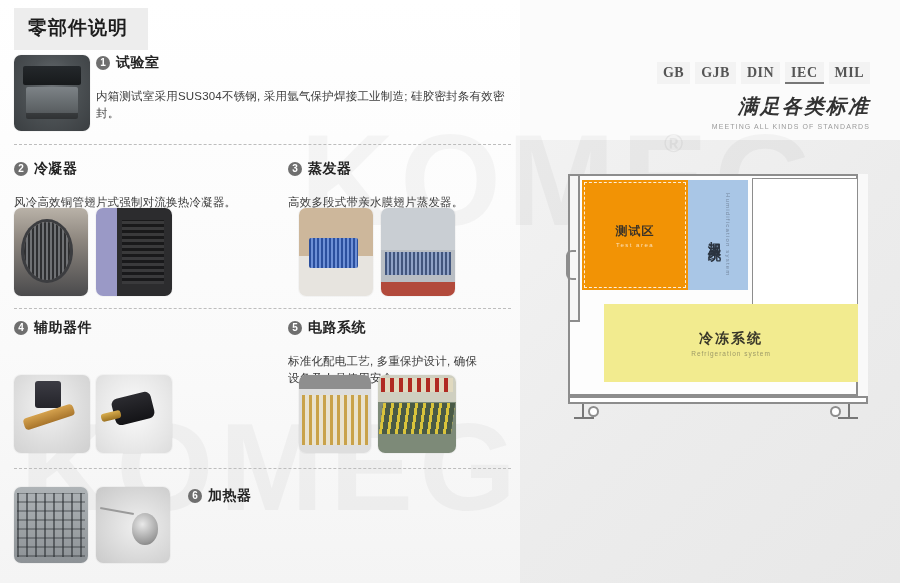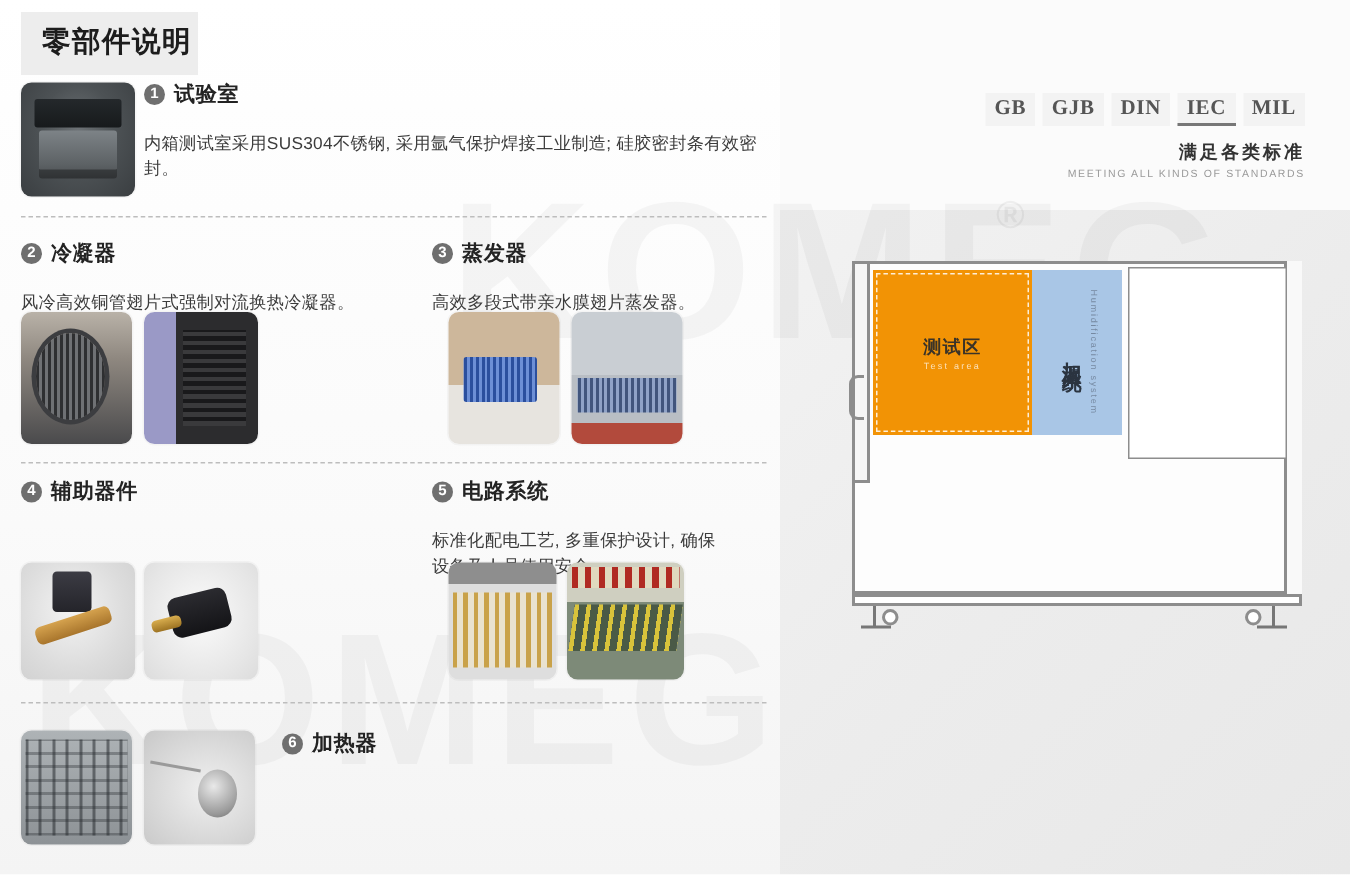--- a/index.html
+++ b/index.html
@@ -43,21 +43,21 @@
   .right-bg-top {
     position:absolute; left: 520px; top: 0px;
     width: 380px; height: 140px;
     background: #fbfbfb;
   }
 
   
   .title-chip {
     position: absolute; left: 14px; top: 8px;
     background: #ededed;
-    padding: 7px 4px 9px 14px;
+    padding: 7px 20px 9px 14px;
   }
   .title-chip span {
     font-size: 19px; font-weight: 700; color: #1d1d1d;
     letter-spacing: 1px;
   }
 
   
   .standards {
     position: absolute; right: 30px; top: 62px;
     text-align: right;
@@ -67,22 +67,23 @@
     background: #f3f3f3;
     padding: 3px 6px 4px 6px;
     font-size: 14px; font-weight: 800; color: #555;
     letter-spacing: 0.5px;
     line-height: 1.1;
     font-family: "Liberation Serif", "DejaVu Serif", serif;
   }
   .std-badge.iec { font-family: "Liberation Serif","DejaVu Serif",serif;
     border-bottom: 2px solid #777; padding-bottom: 2px; }
   .std-cn {
-    margin-top: 9px; font-size: 12px; font-weight: 700; color: #333;
+    margin-top: 9px; font-size: 20px; font-weight: 700; color: #333;
     letter-spacing: 2px;
+    font-style: italic;
   }
   .std-en {
     margin-top: 3px; font-size: 7px; color: #9a9a9a;
     letter-spacing: 1.1px;
   }
 
   
   .left-col { position: absolute; left: 0; top: 0; width: 530px; height: 583px; }
 
   .sec-head { display: flex; align-items: center; gap: 6px; }
@@ -407,20 +408,24 @@
     <div class="zone zone-test">
       <div class="cn">测试区</div>
       <div class="en">Test area</div>
     </div>
 
     <div class="zone zone-hum">
       <div class="cn">加湿系统</div>
       <div class="en">Humidification system</div>
     </div>
 
+    <div class="zone zone-frz">
+      <div class="cn">冷冻系统</div>
+      <div class="en">Refrigeration system</div>
+    </div>
 
     <div class="mach-base"></div>
 
     <div class="caster" style="left:14px;">
       <div class="post"></div>
       <div class="foot"></div>
       <div class="wheel"></div>
     </div>
     <div class="caster right" style="left:268px;">
       <div class="post"></div>

